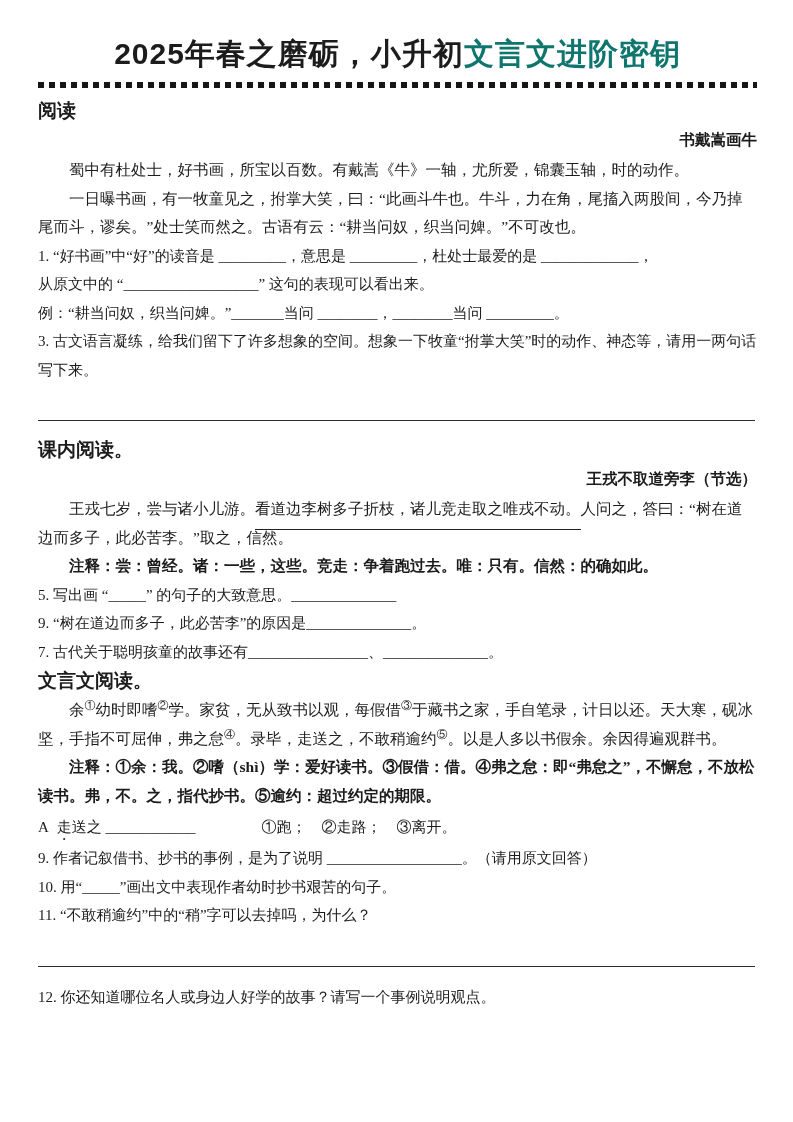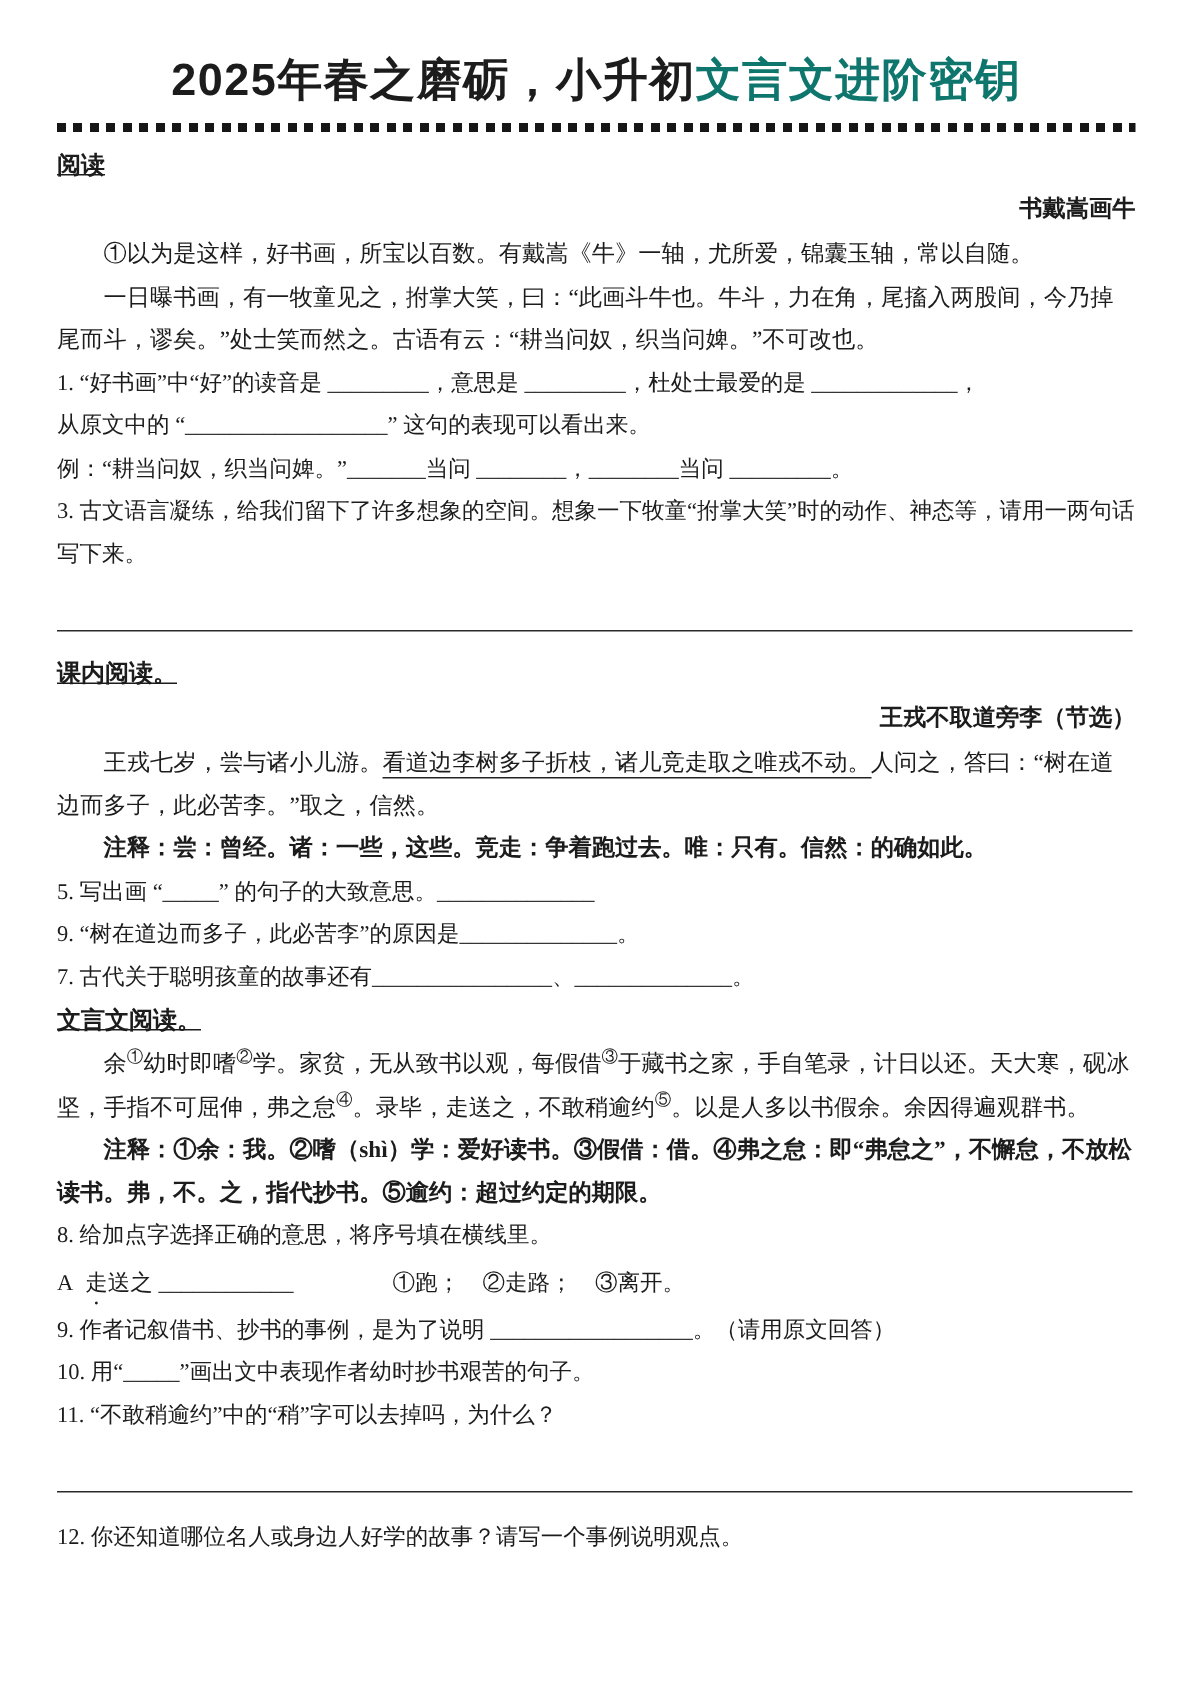--- a/index.html
+++ b/index.html
@@ -13,31 +13,31 @@
     text-align:center;font-size:30px;font-weight:bold;
     letter-spacing:1px;line-height:40px;margin:8px 0 6px 0;
     font-family:"Liberation Sans",sans-serif;white-space:nowrap;
   }
   .title .accent{color:#0f766e;}
   .dotted-divider{
     height:6px;margin:8px 0 10px 0;
     background-image:repeating-linear-gradient(90deg,#161616 0 6px,transparent 6px 11px);
     background-size:100% 6px;background-repeat:no-repeat;background-position:left center;
   }
-  .sec-label{font-weight:bold;font-size:16px;line-height:26px;margin:2px 0 2px 0;text-decoration:underline;}
+  .sec-label{font-weight:bold;font-size:19px;line-height:26px;margin:2px 0 2px 0;}
   .ptitle{
     text-align:right;font-weight:bold;font-size:15.5px;line-height:28px;margin:2px 0;
     font-family:"Liberation Serif",serif;
   }
   .passage p{
     margin:0;text-indent:2em;line-height:28.5px;font-size:15.5px;
     font-family:"Liberation Serif",serif;
   }
   .passage p.notes{font-weight:bold;font-family:Liberation Serif, serif;}
-  .ul-seg{border-bottom:1.6px solid #222;padding-bottom:1px;}
+  .ul-seg{border-bottom:1.6px solid #222;padding-bottom:12px;}
   .q{margin:0;line-height:28.5px;font-size:15px;font-family:Liberation Serif, serif;}
   .q.gapped{margin-top:3px;}
   sup.circ{font-size:11px;line-height:0;vertical-align:super;}
   .dot-under{
     -webkit-text-emphasis:filled dot;text-emphasis:filled dot;
     -webkit-text-emphasis-position:under;text-emphasis-position:under left;
   }
   .opt-gap-a{margin-left:66px;}
   .opt-gap-b{margin-left:10px;}
   .label-letter{margin-right:8px;}
@@ -51,21 +51,21 @@
 
   <div class="title"><span>2025年春之磨砺，小升初</span><span class="accent">文言文进阶密钥</span></div>
 
   <div class="dotted-divider"></div>
 
   <div class="sec-label">阅读</div>
 
   <div class="ptitle">书戴嵩画牛</div>
 
   <div class="passage">
-    <p>①以为是这样，好书画，所宝以百数。有戴嵩《牛》一轴，尤所爱，锦囊玉轴，常以自随。</p>
+    <p>蜀中有杜处士，好书画，所宝以百数。有戴嵩《牛》一轴，尤所爱，锦囊玉轴，时的动作。</p>
     <p>一日曝书画，有一牧童见之，拊掌大笑，曰：“此画斗牛也。牛斗，力在角，尾搐入两股间，今乃掉尾而斗，谬矣。”处士笑而然之。古语有云：“耕当问奴，织当问婢。”不可改也。</p>
   </div>
 
   <div class="q">1. “好书画”中“好”的读音是 _________，意思是 _________，杜处士最爱的是 _____________，</div>
   <div class="q">从原文中的 “__________________” 这句的表现可以看出来。</div>
   <div class="q">例：“耕当问奴，织当问婢。”_______当问 ________，________当问 _________。</div>
   <div class="q">3. 古文语言凝练，给我们留下了许多想象的空间。想象一下牧童“拊掌大笑”时的动作、神态等，请用一两句话写下来。</div>
 
   <div class="answer-line tall"></div>
 
@@ -82,21 +82,20 @@
   <div class="q">9. “树在道边而多子，此必苦李”的原因是______________。</div>
   <div class="q">7. 古代关于聪明孩童的故事还有________________、______________。</div>
 
   <div class="sec-label">文言文阅读。</div>
 
   <div class="passage">
     <p><span>余</span><sup class="circ">①</sup><span>幼时即嗜</span><sup class="circ">②</sup><span>学。家贫，无从致书以观，每假借</span><sup class="circ">③</sup><span>于藏书之家，手自笔录，计日以还。天大寒，砚冰坚，手指不可屈伸，弗之怠</span><sup class="circ">④</sup><span>。录毕，走送之，不敢稍逾约</span><sup class="circ">⑤</sup><span>。以是人多以书假余。余因得遍观群书。</span></p>
     <p class="notes">注释：①余：我。②嗜（shì）学：爱好读书。③假借：借。④弗之怠：即“弗怠之”，不懈怠，不放松读书。弗，不。之，指代抄书。⑤逾约：超过约定的期限。</p>
   </div>
 
-  <div class="q">8. 给加点字选择正确的意思，将序号填在横线里。</div>
 
   <div class="q gapped"><span class="label-letter">A</span><span class="dot-under">走</span><span>送之 ____________</span><span class="opt-gap-a">①跑；　②走路；　③离开。</span></div>
 
 
   <div class="q">9. 作者记叙借书、抄书的事例，是为了说明 __________________。（请用原文回答）</div>
   <div class="q">10. 用“_____”画出文中表现作者幼时抄书艰苦的句子。</div>
   <div class="q">11. “不敢稍逾约”中的“稍”字可以去掉吗，为什么？</div>
 
   <div class="answer-line tall"></div>
 

